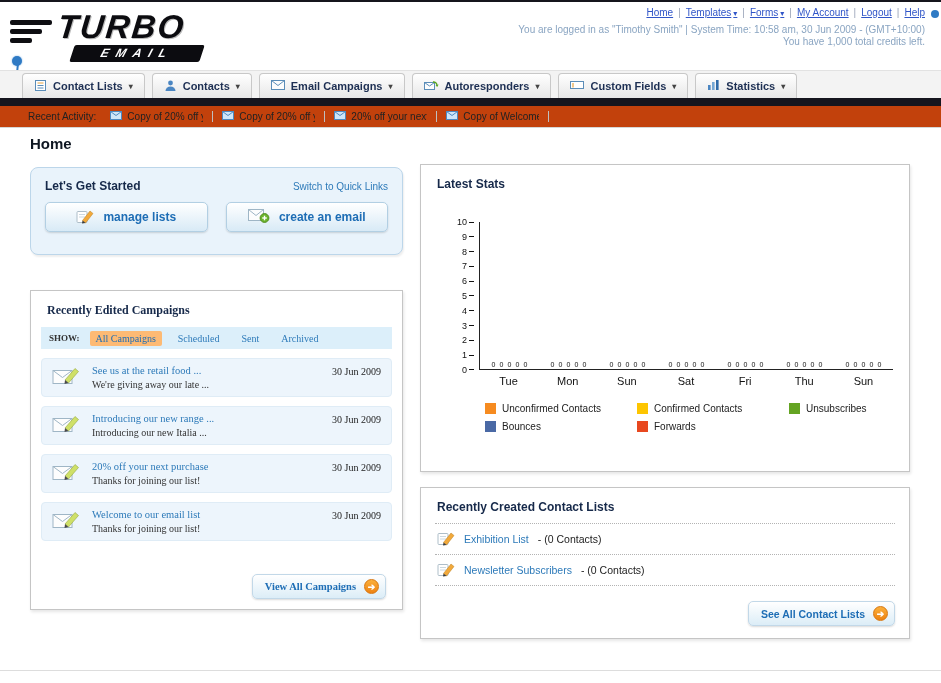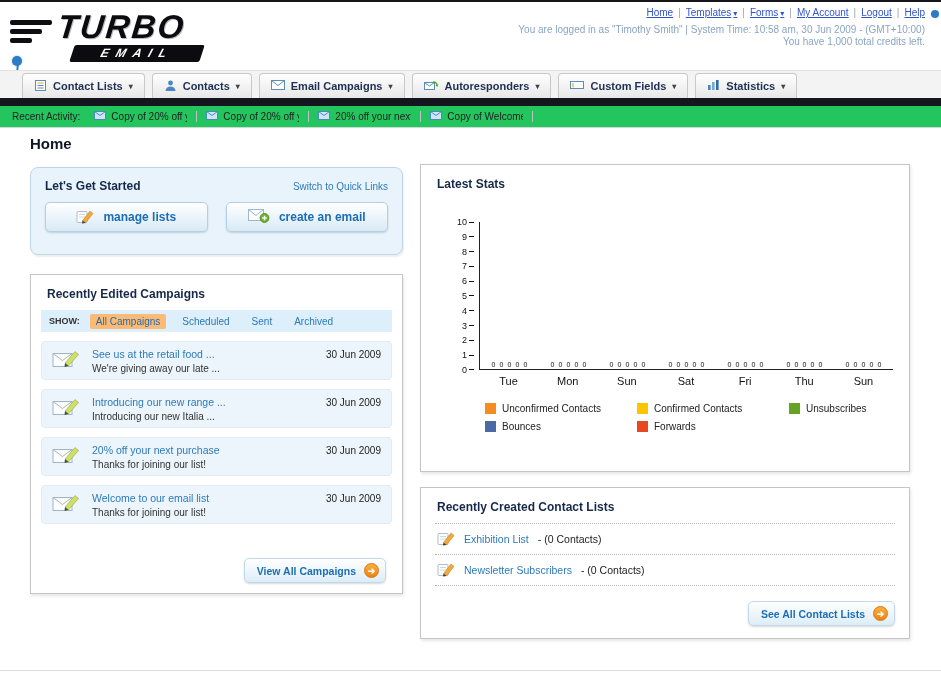--- a/index.html
+++ b/index.html
@@ -24,41 +24,41 @@
   .status-line { position:absolute; top:22px; right:16px; font-size:10px; color:#8aa5c2; }
   .credits-line { position:absolute; top:34px; right:16px; font-size:10px; color:#8aa5c2; }
 
   
   .tabbar { position:absolute; top:68px; left:0; right:0; height:28px; background:#f3f3f3; border-top:1px solid #e2e2e2; display:flex; align-items:flex-end; padding-left:22px; gap:7px; }
   .tab { height:25px; display:flex; align-items:center; gap:6px; padding:0 11px; background:linear-gradient(#ffffff,#e7e7e7); border:1px solid #c8c8c8; border-bottom:none; border-radius:4px 4px 0 0; font-size:11px; font-weight:bold; color:#1d2f53; cursor:pointer; white-space:nowrap; }
   .tab .tab-arr { font-size:8px; color:#444; }
   .navybar { position:absolute; top:96px; left:0; right:0; height:8px; background:#15151e; }
 
   
-  .activity { position:absolute; top:104px; left:0; right:0; height:22px; background:#22c55e; border-bottom:1px solid #d6d6d6; display:flex; align-items:center; padding-left:12px; font-size:10px; color:#333; }
+  .activity { position:absolute; top:104px; left:0; right:0; height:22px; background:#c2410c; border-bottom:1px solid #d6d6d6; display:flex; align-items:center; padding-left:28px; font-size:10px; color:#333; }
   .activity-label { margin-right:14px; color:#222; }
   .ra-item { display:flex; align-items:center; gap:5px; padding-right:9px; margin-right:9px; border-right:1px solid #bfbfbf; cursor:pointer; }
   .ra-txt { display:inline-block; max-width:76px; overflow:hidden; white-space:nowrap; color:#222; }
 
   
   .page-title { position:absolute; top:133px; left:30px; font-size:15px; font-weight:bold; color:#0f1722; }
 
   
   .panel { background:#fff; border:1px solid #c5c5c5; box-shadow:1px 2px 3px rgba(0,0,0,0.10); }
   .panel-title { font-size:12px; font-weight:bold; color:#16294a; }
 
   
   .panel-gs { position:absolute; left:30px; top:165px; width:373px; height:88px; background:#e9f3fb; border:1px solid #bcd6ea; border-radius:8px; box-shadow:1px 2px 2px rgba(0,0,0,0.07); }
   .gs-head { display:flex; justify-content:space-between; align-items:center; padding:11px 14px 0 14px; }
   .gs-link { font-size:10px; color:#2d7ab9; cursor:pointer; }
   .gs-btnrow { display:flex; gap:18px; padding:9px 14px 0 14px; }
   .gs-btn { flex:1; height:30px; display:flex; align-items:center; justify-content:center; gap:9px; background:linear-gradient(#ffffff,#d8eaf6); border:1px solid #b2cfe3; border-radius:5px; font-size:12px; font-weight:bold; color:#1d6db5; box-shadow:0 1px 2px rgba(0,0,0,0.15); cursor:pointer; }
 
   
-  .panel-camp { position:absolute; left:30px; top:272px; width:373px; height:320px; }
+  .panel-camp { position:absolute; left:30px; top:288px; width:373px; height:320px;font-family:Liberation Serif, serif; }
   .camp-title { padding:12px 16px 9px 16px; }
   .filterbar { margin:0 10px; background:#dceffa; height:22px; display:flex; align-items:center; gap:10px; padding:0 8px; font-size:10px; }
   .show-label { font-size:9px; font-weight:bold; color:#333; }
   .filter { color:#2d7ab9; cursor:pointer; padding:2px 6px; }
   .filter.selected { background:#fdba74; border-radius:2px; color:#1d6db5; }
   .camp-rows { padding:9px 10px 0 10px; display:flex; flex-direction:column; gap:9px; }
   .camp-row { background:#edf5fc; border:1px solid #dfecf6; border-radius:4px; min-height:39px; display:flex; align-items:center; padding:4px 10px; gap:10px; cursor:pointer; }
   .camp-texts { flex:1; }
   .camp-name { font-size:10.5px; color:#2d7ab9; }
   .camp-sub { font-size:10px; color:#333; margin-top:3px; }

